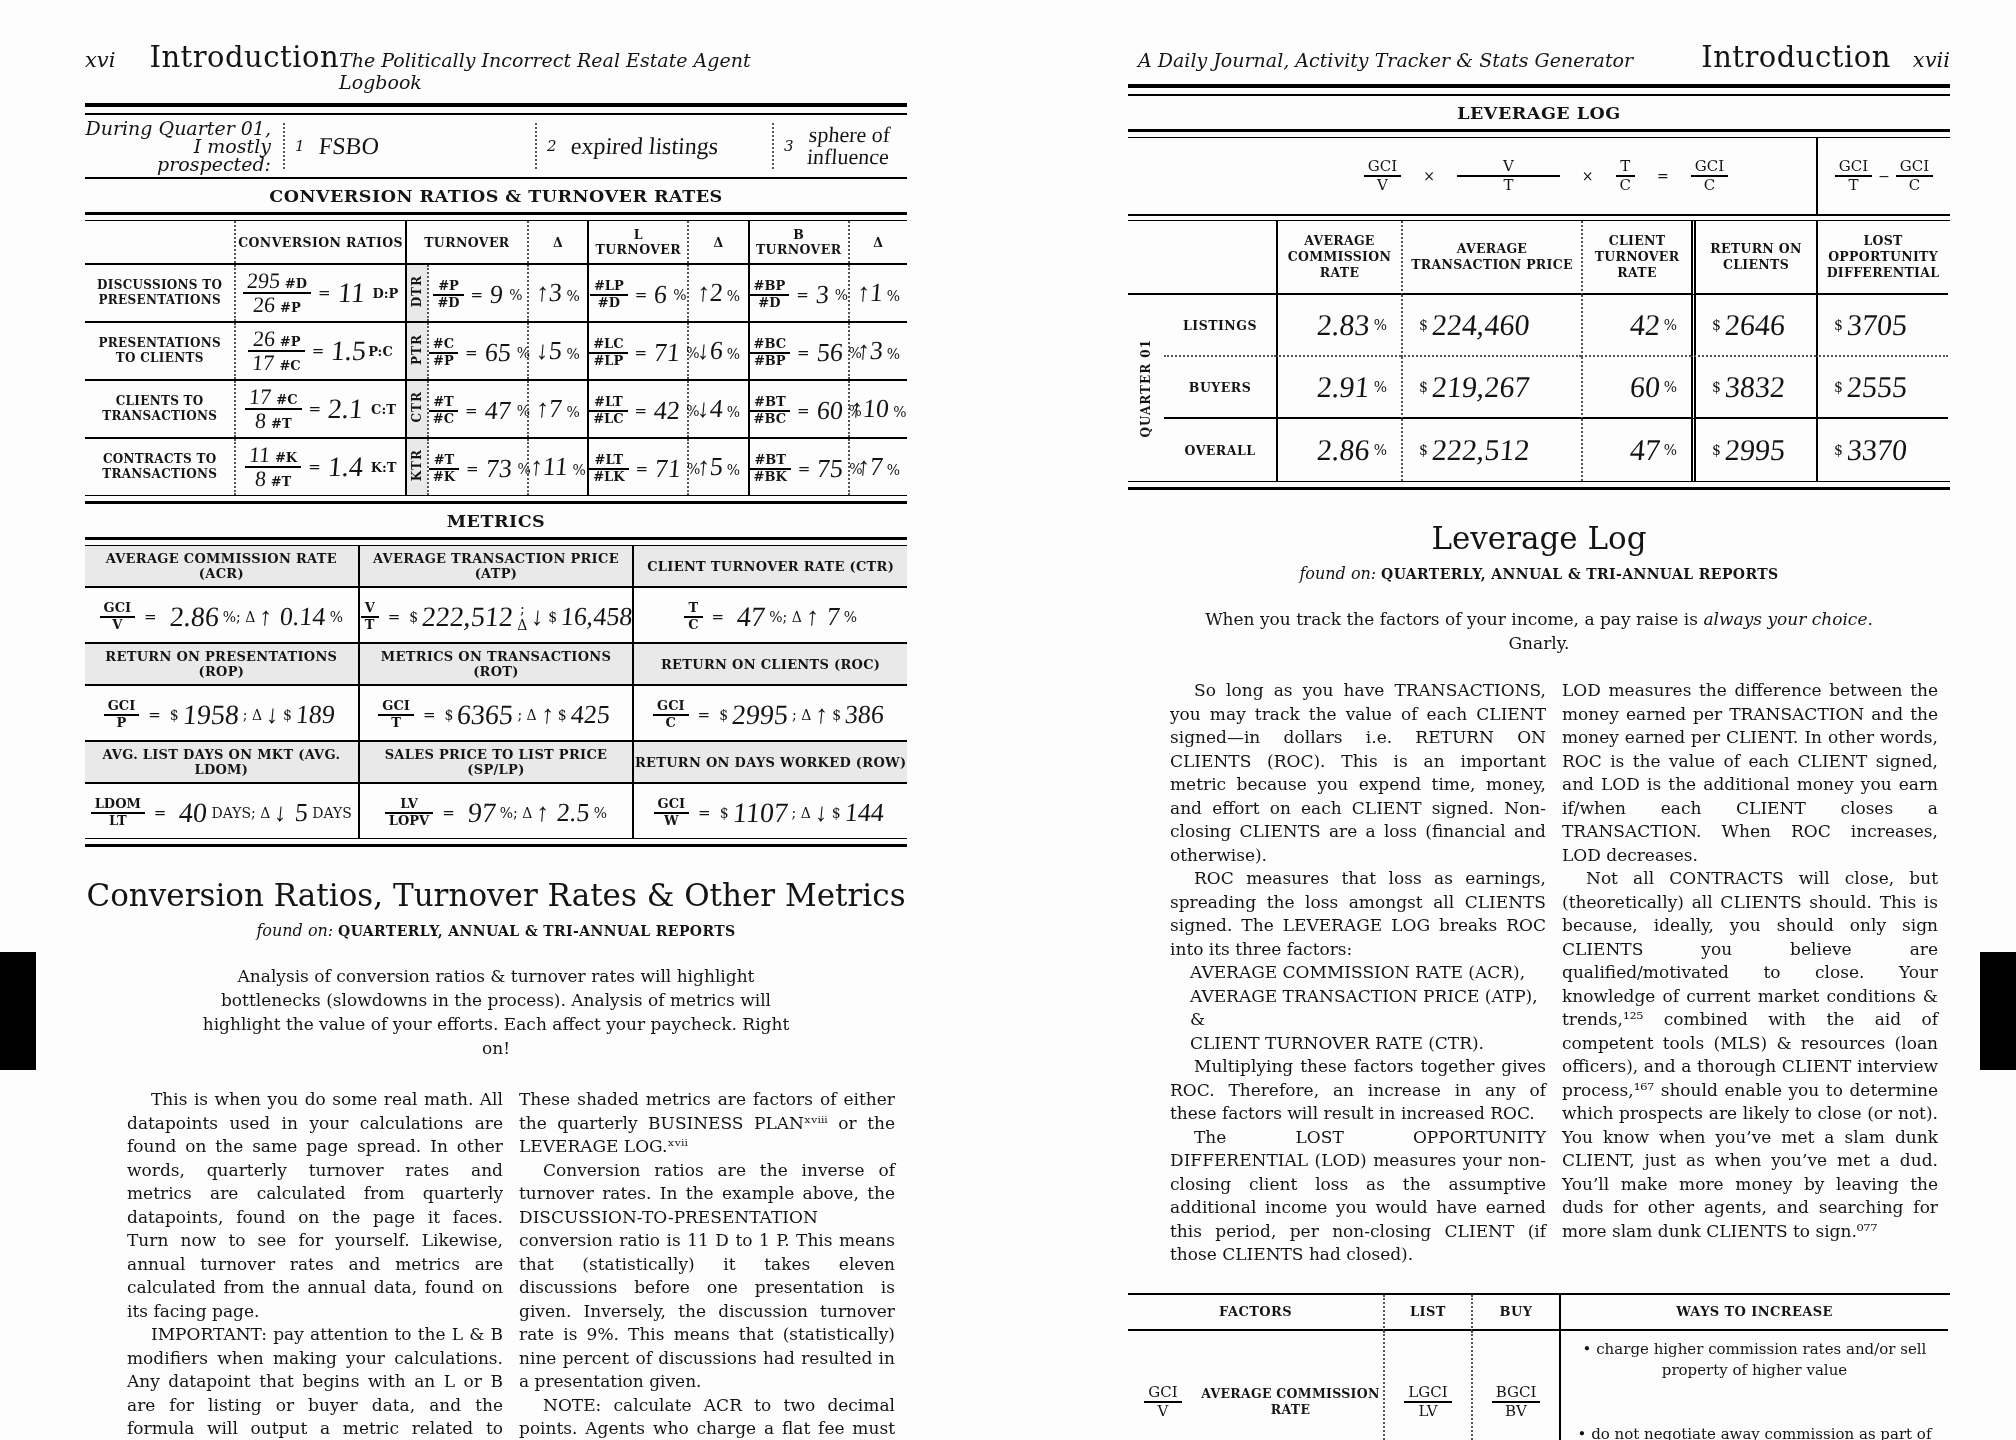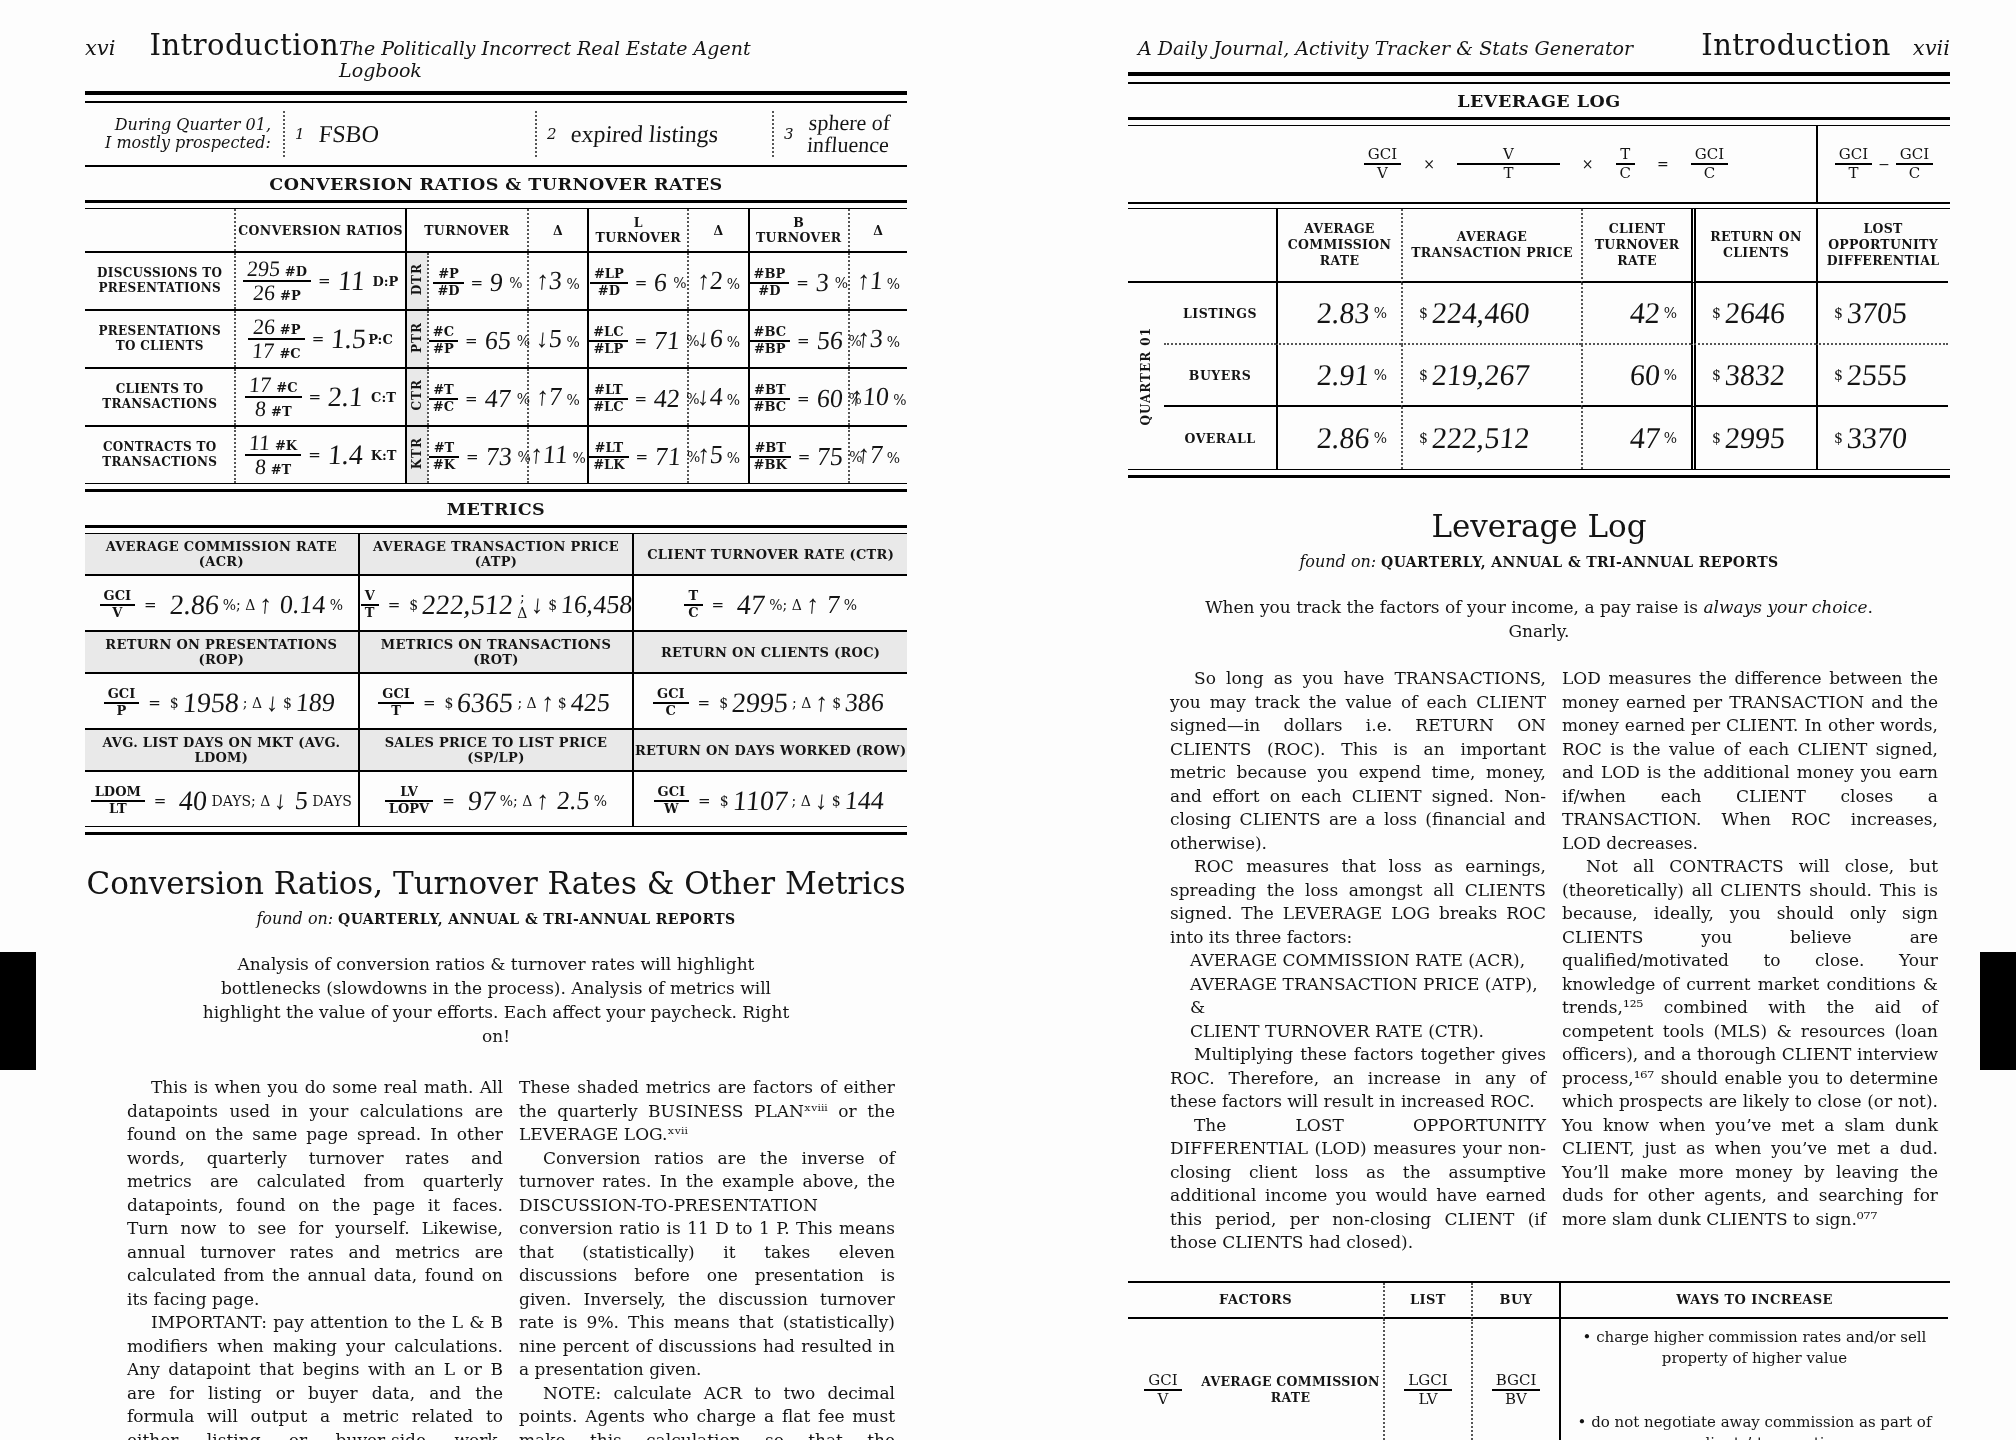--- a/index.html
+++ b/index.html
@@ -8,21 +8,21 @@
   .page{position:absolute;top:0;width:822px;}
   #left-page{left:85px;} #right-page{left:1128px;}
 
   
   .rule-head{height:6px;border-top:4px solid #000;border-bottom:2px solid #000;}
   .rule-a{height:5px;border-top:3px solid #000;border-bottom:1px solid #000;}
   .rule-b{height:5px;border-top:1px solid #000;border-bottom:3px solid #000;}
   .rule-mid{height:4px;border-top:2px solid #000;border-bottom:1px solid #000;}
 
   
-  .pg-head{display:flex;align-items:baseline;padding-top:28px;padding-bottom:10px;}
+  .pg-head{display:flex;align-items:baseline;padding-top:40px;padding-bottom:10px;}
   .pg-num{font-style:italic;font-size:21px;}
   .pg-sec{font-size:29px;letter-spacing:0.5px;}
   .pg-title{font-style:italic;font-size:19px;}
   #left-page .pg-sec{margin-left:34px;}
   #left-page .pg-title{margin-left:auto;margin-right:150px;}
   #right-page .pg-title{margin-left:10px;}
   #right-page .pg-sec{margin-left:auto;}
   #right-page .pg-num{margin-left:22px;}
 
   
@@ -35,21 +35,21 @@
   .frac .fb{padding:0 4px;display:block;}
   .frac.sm{font-size:13px;font-weight:700;}
   .frac.md{font-size:15px;font-weight:400;}
   .frac.wide .ft{padding:0 46px;}
   .sym{font-size:13px;font-weight:700;}
   .eq{font-size:15px;margin:0 5px;}
   .pct{font-size:14px;margin-left:4px;}
 
   
   .prospect{display:flex;align-items:center;height:62px;border-bottom:2px solid #000;}
-  .p-label{width:186px;text-align:right;font-style:italic;font-size:16px;line-height:18px;padding-right:12px;}
+  .p-label{width:186px;text-align:right;font-style:italic;font-size:19px;line-height:18px;padding-right:12px;}
   .p-cell{display:flex;align-items:center;border-left:2px dotted #555;height:46px;padding-left:10px;}
   .p-cell .n{font-style:italic;font-size:15px;margin-right:14px;}
   .p-c1{width:240px;} .p-c2{width:225px;} .p-c3{flex:1;}
 
   
   .tbl-title{text-align:center;font-size:17.5px;font-weight:700;letter-spacing:0.5px;padding:7px 0 6px;}
 
   
   table.conv{border-collapse:collapse;width:100%;table-layout:fixed;}
   table.conv th{font-size:12.5px;font-weight:700;letter-spacing:0.4px;padding:6px 0;border-bottom:2px solid #000;}

